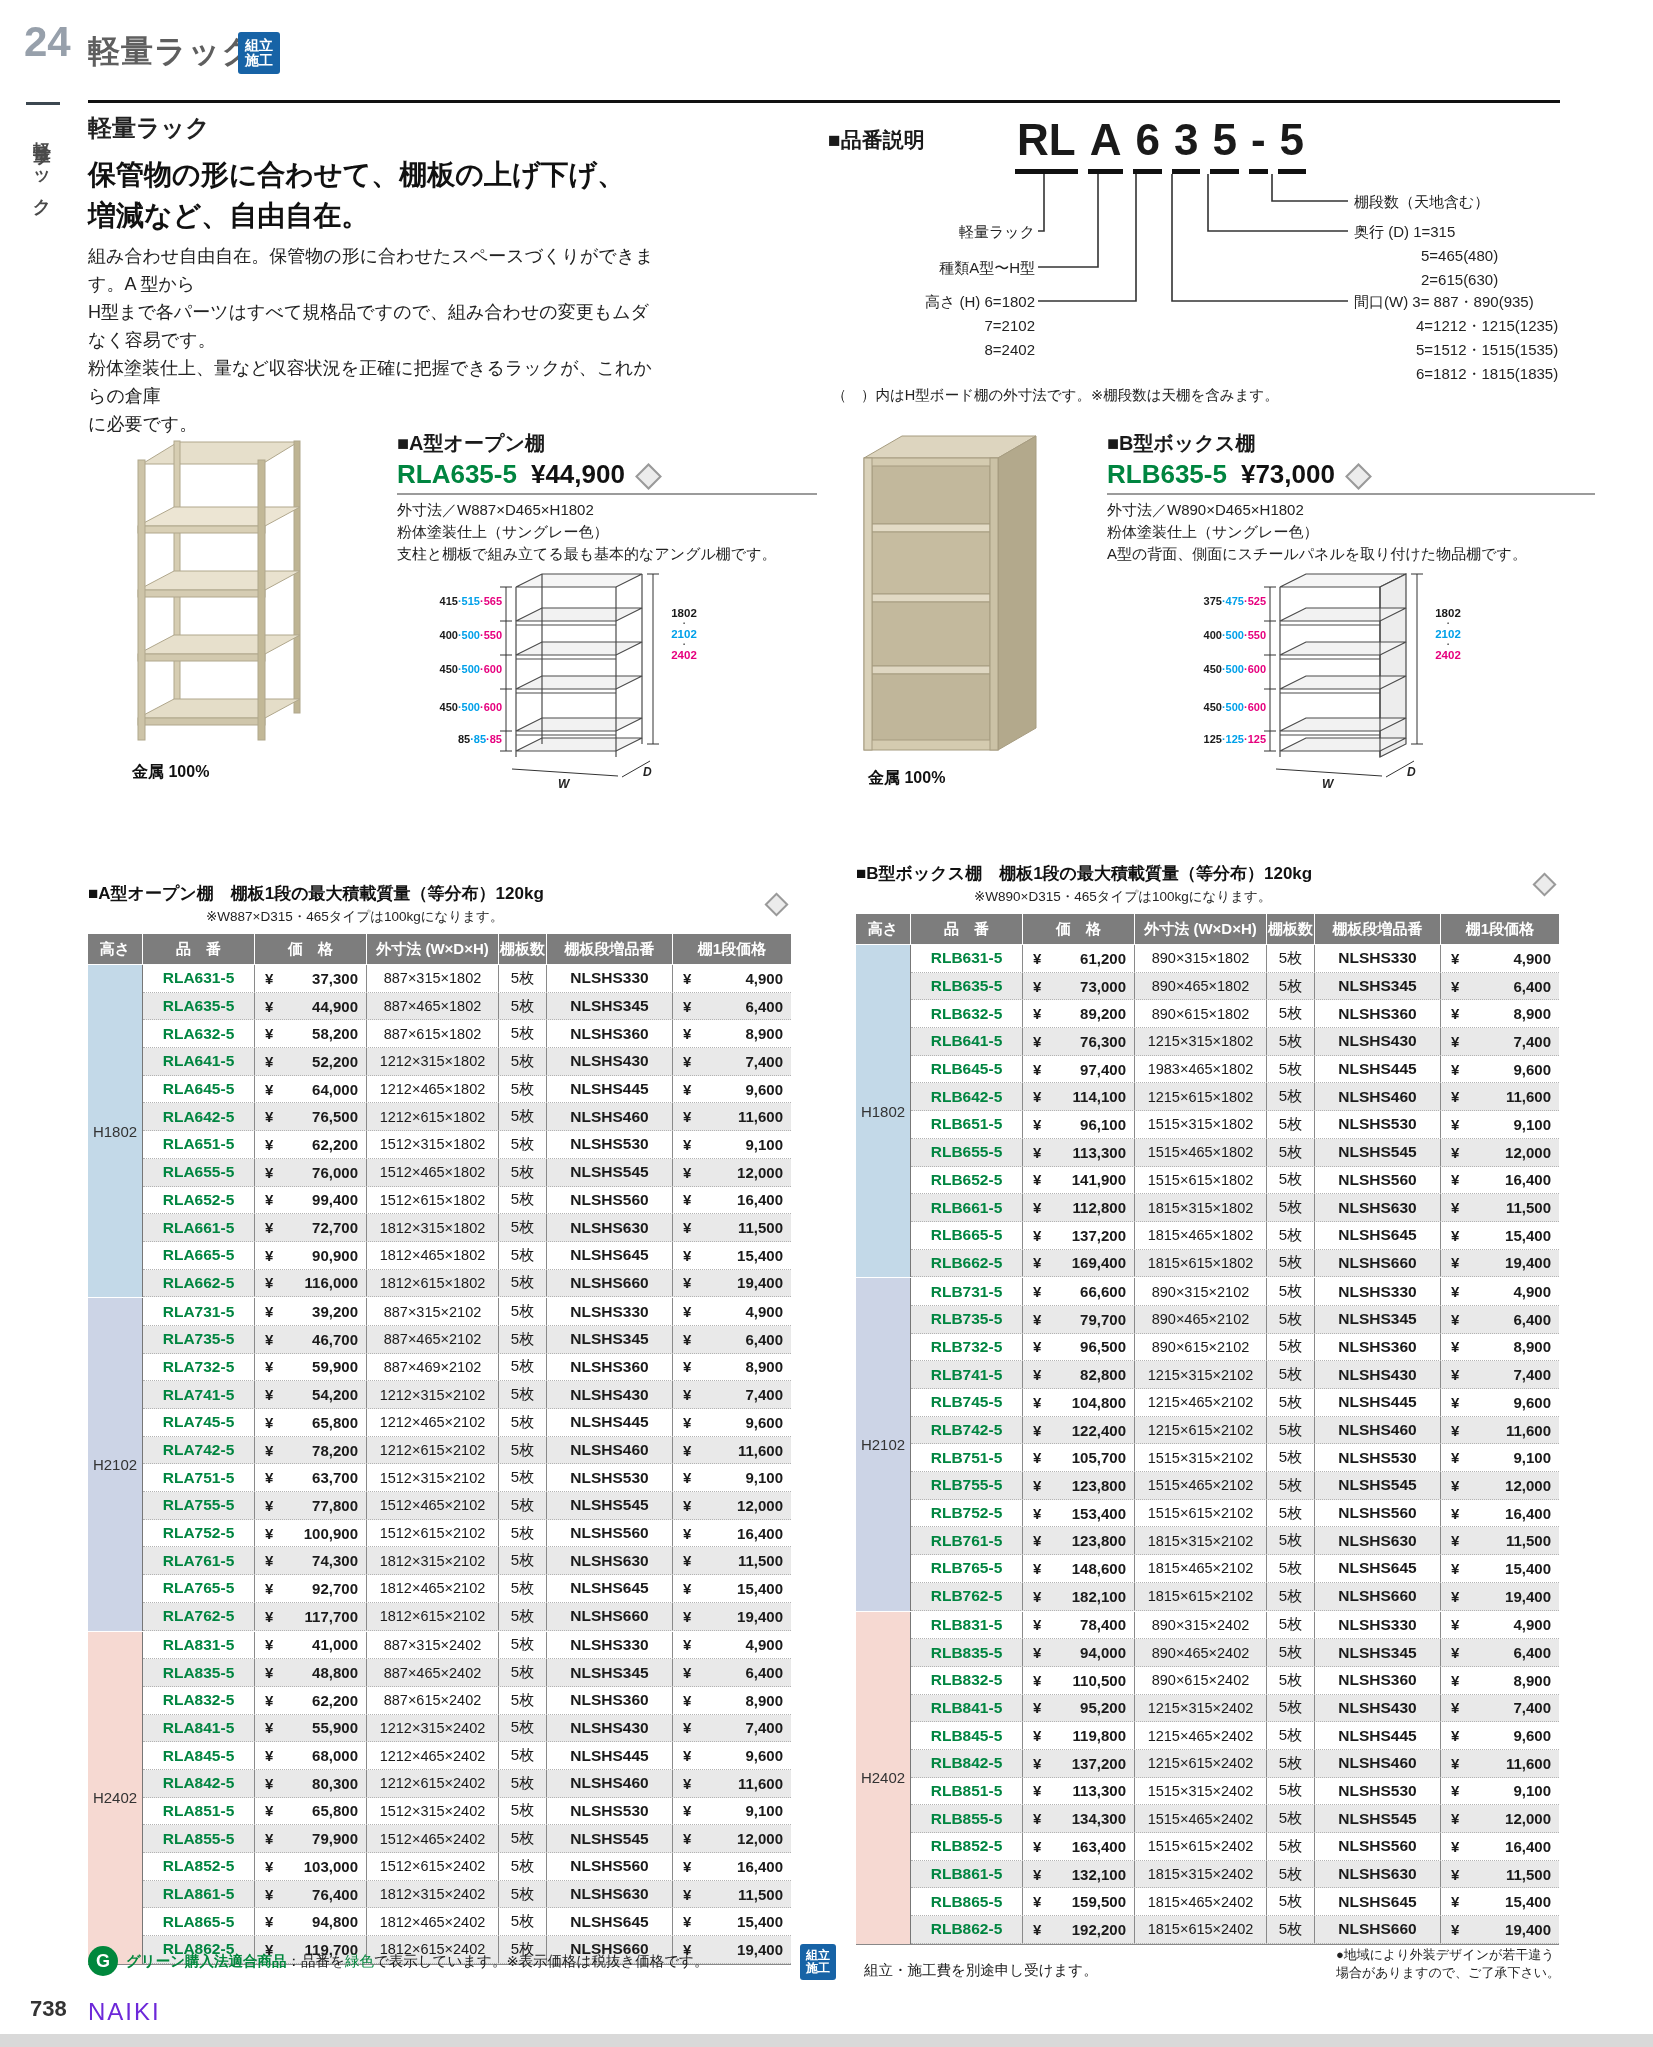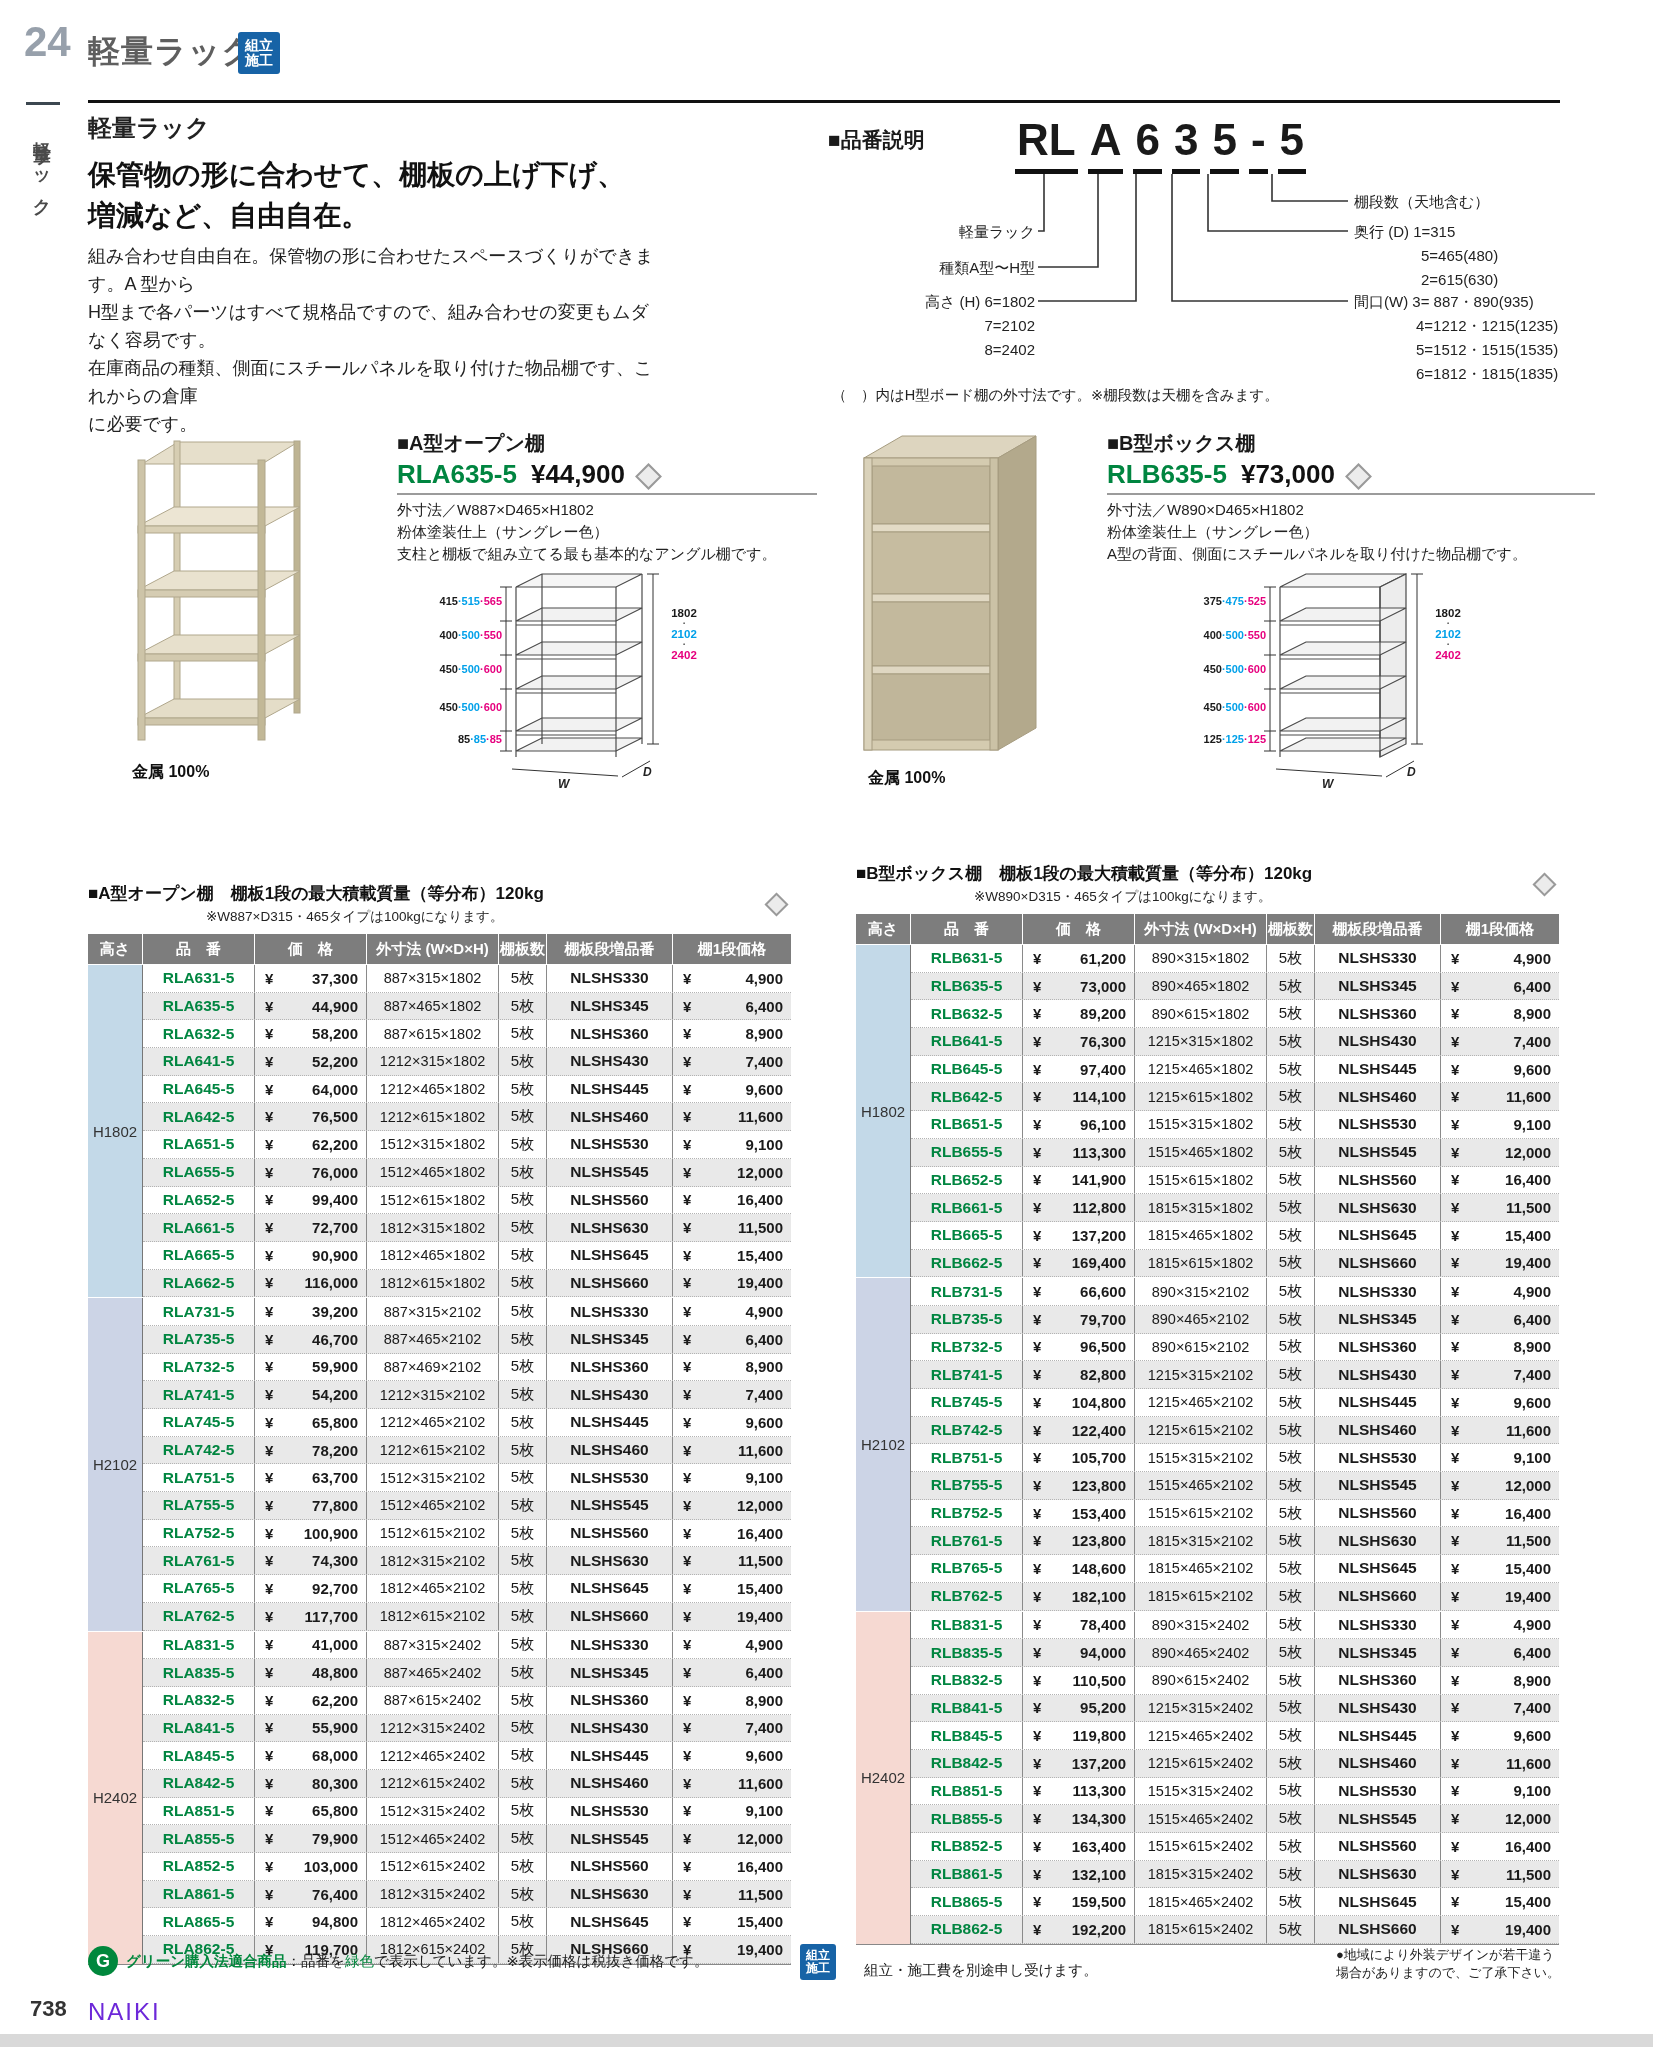--- a/index.html
+++ b/index.html
@@ -102,21 +102,21 @@
   </div>
   <div class="h-rule"></div>
   <div class="h-sub">軽量ラック</div>
   <div class="catch">
     <div>保管物の形に合わせて、棚板の上げ下げ、</div>
     <div>増減など、自由自在。</div>
   </div>
   <div class="lead">
     <div>組み合わせ自由自在。保管物の形に合わせたスペースづくりができます。A 型から</div>
     <div>H型まで各パーツはすべて規格品ですので、組み合わせの変更もムダなく容易です。</div>
-    <div>在庫商品の種類、側面にスチールパネルを取り付けた物品棚です、これからの倉庫</div>
+    <div>粉体塗装仕上、量など収容状況を正確に把握できるラックが、これからの倉庫</div>
     <div>に必要です。</div>
   </div>
 
   <div class="hinban">
     <svg class="hb-lines" width="740" height="305">
       <g stroke="#333" stroke-width="1.6" fill="none">
         <polyline points="224,64 224,121 218,121"></polyline>
         <polyline points="278,64 278,157 218,157"></polyline>
         <polyline points="316,64 316,191 218,191"></polyline>
         <polyline points="352,64 352,191 528,191"></polyline>
@@ -932,21 +932,21 @@
                 <span>¥</span>
                 <span>7,400</span>
               </div>
             </div>
             <div class="row">
               <div class="cell code">RLB645-5</div>
               <div class="cell price">
                 <span>¥</span>
                 <span>97,400</span>
               </div>
-              <div class="cell dims">1215×465×1802</div>
+              <div class="cell dims">1983×465×1802</div>
               <div class="cell ">5枚</div>
               <div class="cell nls">NLSHS445</div>
               <div class="cell price">
                 <span>¥</span>
                 <span>9,600</span>
               </div>
             </div>
             <div class="row alt">
               <div class="cell code">RLB642-5</div>
               <div class="cell price">

